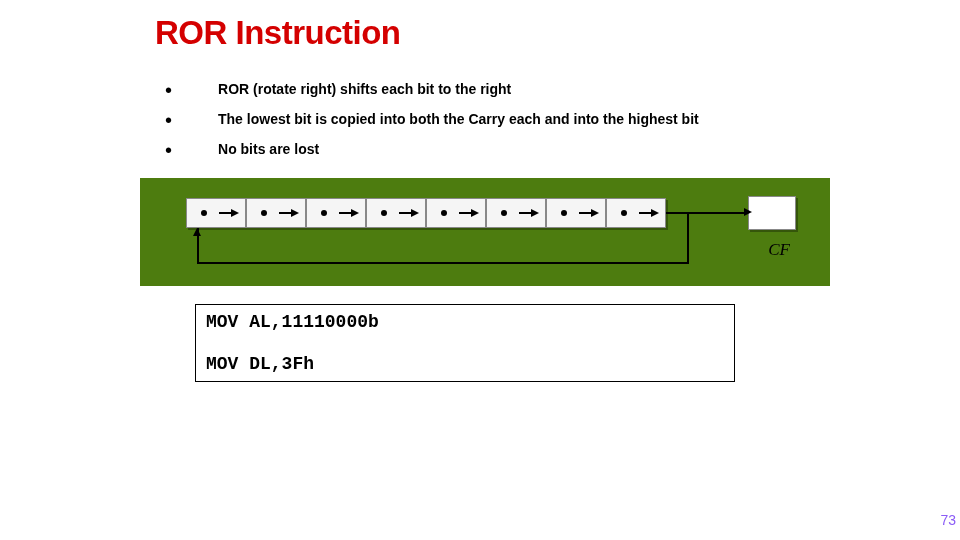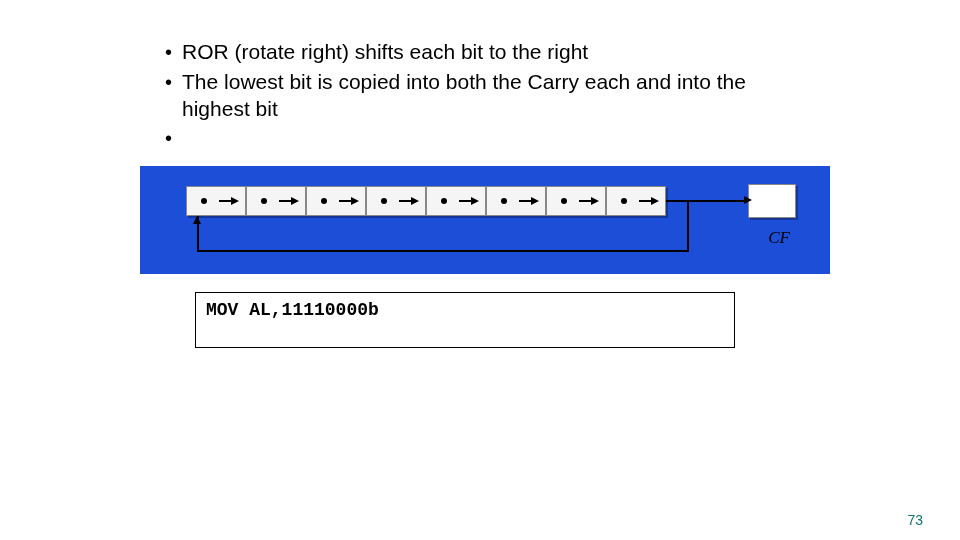--- a/index.html
+++ b/index.html
@@ -31,30 +31,31 @@
       align-items: flex-start;
       margin-bottom: 2px;
     }
     .bullet .dot {
       font-size: 20px;
       line-height: 28px;
       margin-right: 10px;
       color: #000;
     }
     .bullet .txt {
-      font-size: 21px;
-      font-weight: 400;
+      font-size: 14px;
+      font-weight: 700;
       color: #000;
       line-height: 27px;
+      margin-left: 36px;
     }
     .diagram {
       margin: 14px 0 0 140px;
       width: 690px;
       height: 108px;
-      background: #1d4ed8;
+      background: #4d7c0f;
       position: relative;
     }
     .bit-row {
       position: absolute;
       top: 20px;
       left: 46px;
       display: flex;
     }
     .bit-cell {
       width: 60px;
@@ -146,42 +147,44 @@
       font-family: "Courier New", monospace;
       font-size: 18px;
       font-weight: 700;
       line-height: 22px;
     }
     .code-line { white-space: pre; font-family: Liberation Mono, monospace; }
     .code-gap { height: 20px; }
     .page-num {
       position: absolute;
       bottom: 12px;
-      right: 37px;
+      right: 4px;
       font-size: 14px;
-      color: #0f766e;
+      color: #8b5cf6;
       text-align: center;
     }
   </style>
 </head>
 <body>
 
 <div class="slide">
+  <div class="title">ROR Instruction</div>
 
   <div class="bullets">
     <div class="bullet">
       <span class="dot">•</span>
       <span class="txt">ROR (rotate right) shifts each bit to the right</span>
     </div>
     <div class="bullet">
       <span class="dot">•</span>
       <span class="txt">The lowest bit is copied into both the Carry each and into the highest bit</span>
     </div>
     <div class="bullet">
       <span class="dot">•</span>
+      <span class="txt">No bits are lost</span>
     </div>
   </div>
 
   <div class="diagram">
     <div class="bit-row">
       <div class="bit-cell">
           <span class="dot-icon"></span>
           <span class="arrow-right"></span>
         </div>
       <div class="bit-cell">
@@ -220,16 +223,17 @@
     <div class="cf-arrow"></div>
     <div class="conn-line line-down-right"></div>
     <div class="conn-line line-bottom"></div>
     <div class="conn-line line-down-left"></div>
     <div class="arrow-up"></div>
   </div>
 
   <div class="code-box">
     <div class="code-line">MOV AL,11110000b</div>
     <div class="code-gap"></div>
+    <div class="code-line">MOV DL,3Fh</div>
   </div>
 
   <div class="page-num">73</div>
 </div>
 
 </body></html>

